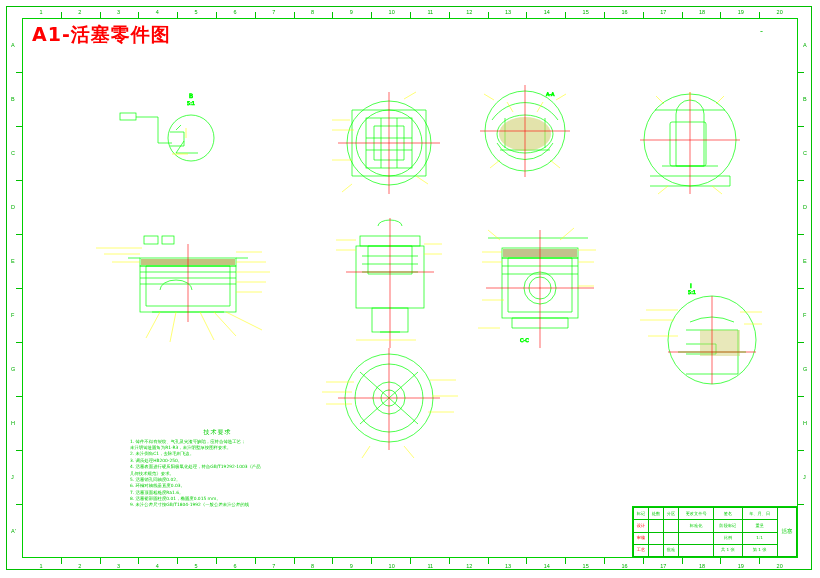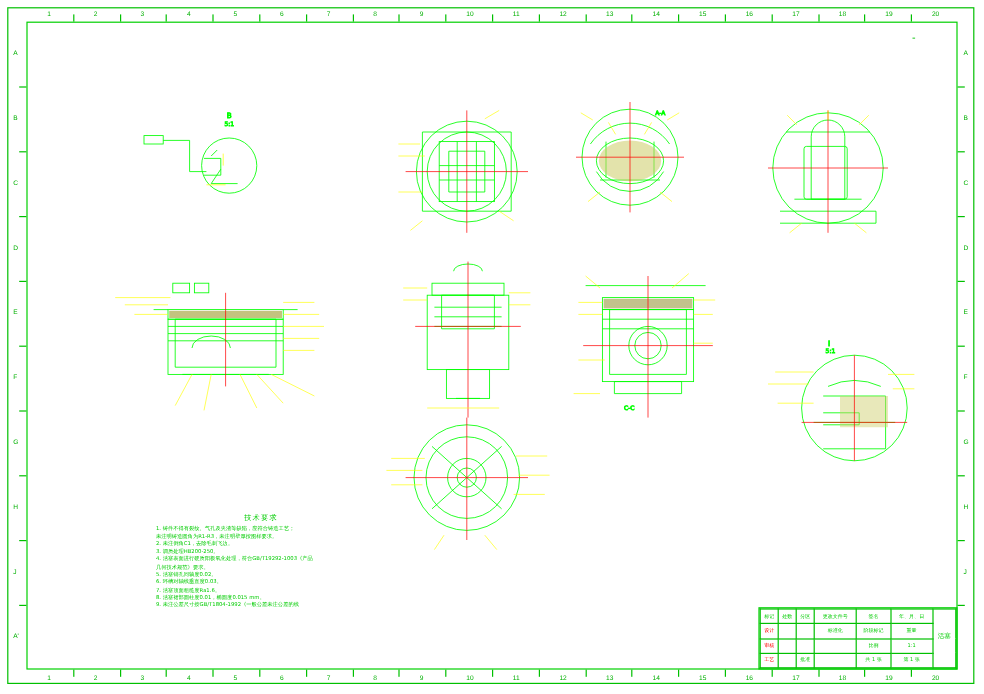--- a/index.html
+++ b/index.html
@@ -34,20 +34,21 @@
   .tblock td.big{font-size:5.5px;}
 </style>
 </head>
 <body>
 
 <div id="root">
 
   <div class="frame-outer"></div>
   <div class="frame-inner"></div>
 
+  <div class="title">A1-活塞零件图</div>
   <div class="dash-top">-</div>
 
   <div id="ruler-layer">
       <div class="ticklbl" style="left: 39.4px; top: 9px;">1</div>
       <div class="ticklbl" style="left: 39.4px; top: 563px;">1</div>
       <div class="ticklbl" style="left: 78.2px; top: 9px;">2</div>
       <div class="ticklbl" style="left: 78.2px; top: 563px;">2</div>
       <div class="tick" style="left: 60.8px; top: 12px; width: 1px; height: 6px;"></div>
       <div class="tick" style="left: 60.8px; top: 558px; width: 1px; height: 6px;"></div>
       <div class="ticklbl" style="left: 117px; top: 9px;">3</div>

